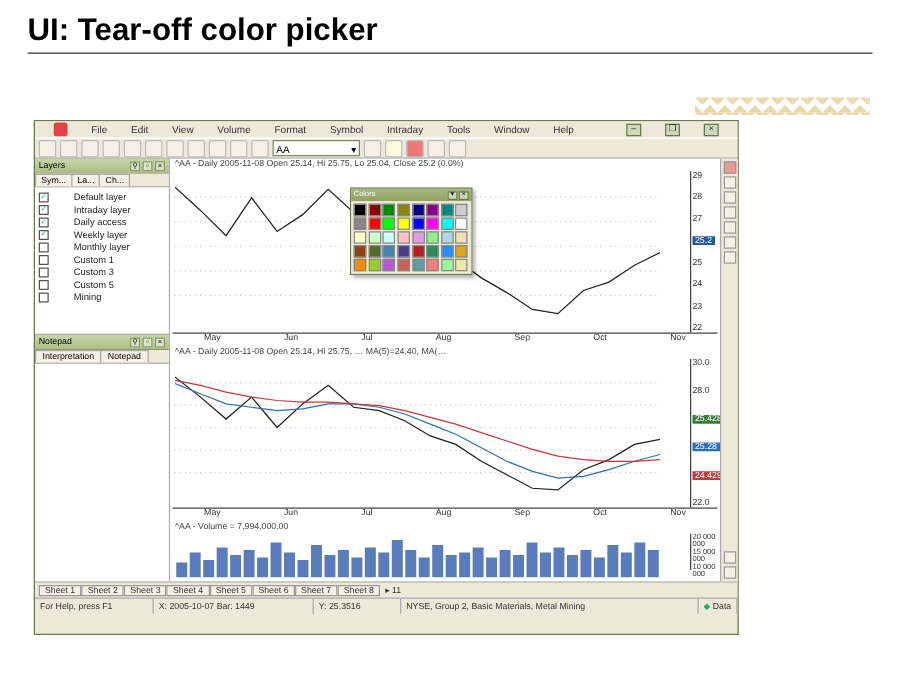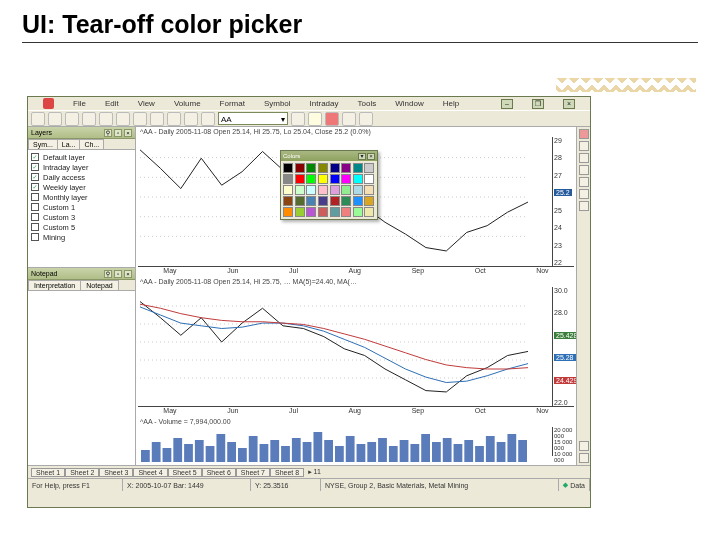--- a/index.html
+++ b/index.html
@@ -19,21 +19,21 @@
   .tbtn.r{background:#e77}
   .tcombo{width:70px;height:13px;background:#fff;border:1px solid #7a8a5a;font-size:8px;padding:0 2px;display:flex;align-items:flex-end;justify-content:space-between}
   .body{display:flex;height:calc(100% - 16px - 13px - 17px - 13px - 13px)}
   .sidebar{width:108px;border-right:1px solid #aaa;display:flex;flex-direction:column}
   .pane-hd{height:12px;background:linear-gradient(#c9d3a9,#b0be87);font-size:7px;padding:0 3px;display:flex;align-items:center;justify-content:space-between;border-bottom:1px solid #8a9868}
   .pane-hd .pc{display:flex;gap:2px}
   .pc span{width:8px;height:8px;background:#dfe5c8;border:1px solid #8a9868;font-size:6px;line-height:6px;text-align:center}
   .tabs{display:flex;font-size:7px;background:#ece9d8;border-bottom:1px solid #aaa}
   .tabs div{padding:1px 4px;border:1px solid #aaa;border-bottom:none;background:#f4f1e4;margin-right:-1px}
   .layer-list{background:#fff;flex:0 0 118px;border-bottom:1px solid #aaa;padding:2px 3px;position:relative}
-  .layer{display:flex;gap:4px;font-size:7.5px;margin:1px 0;color:#222}
+  .layer{display:flex;align-items:center;gap:20px;font-size:7.5px;margin:1px 0;color:#222}
   .cb{width:8px;height:8px;border:1px solid #555;background:#fff;font-size:6px;line-height:6px;text-align:center}
   .cb.on::after{content:"✓";color:#2a5}
   .notepane{flex:1;background:#fff}
   .notepane .tabs2{display:flex;font-size:7px;background:#ece9d8;border-bottom:1px solid #aaa}
   .notepane .tabs2 div{padding:1px 5px;border:1px solid #aaa;border-bottom:none;background:#f4f1e4;margin-right:-1px}
   .charts{flex:1;position:relative;background:#fff;overflow:hidden}
   .rtb{position:absolute;right:0;top:0;width:14px;height:100%;background:#ece9d8;border-left:1px solid #aaa;display:flex;flex-direction:column;gap:2px;padding:2px;align-items:center}
   .rtb div{width:10px;height:10px;border:1px solid #999;background:#f4f1e4}
   .chart{position:absolute;left:2px;right:16px}
   .chart-hd{font-size:7px;color:#444;padding:1px 2px}

